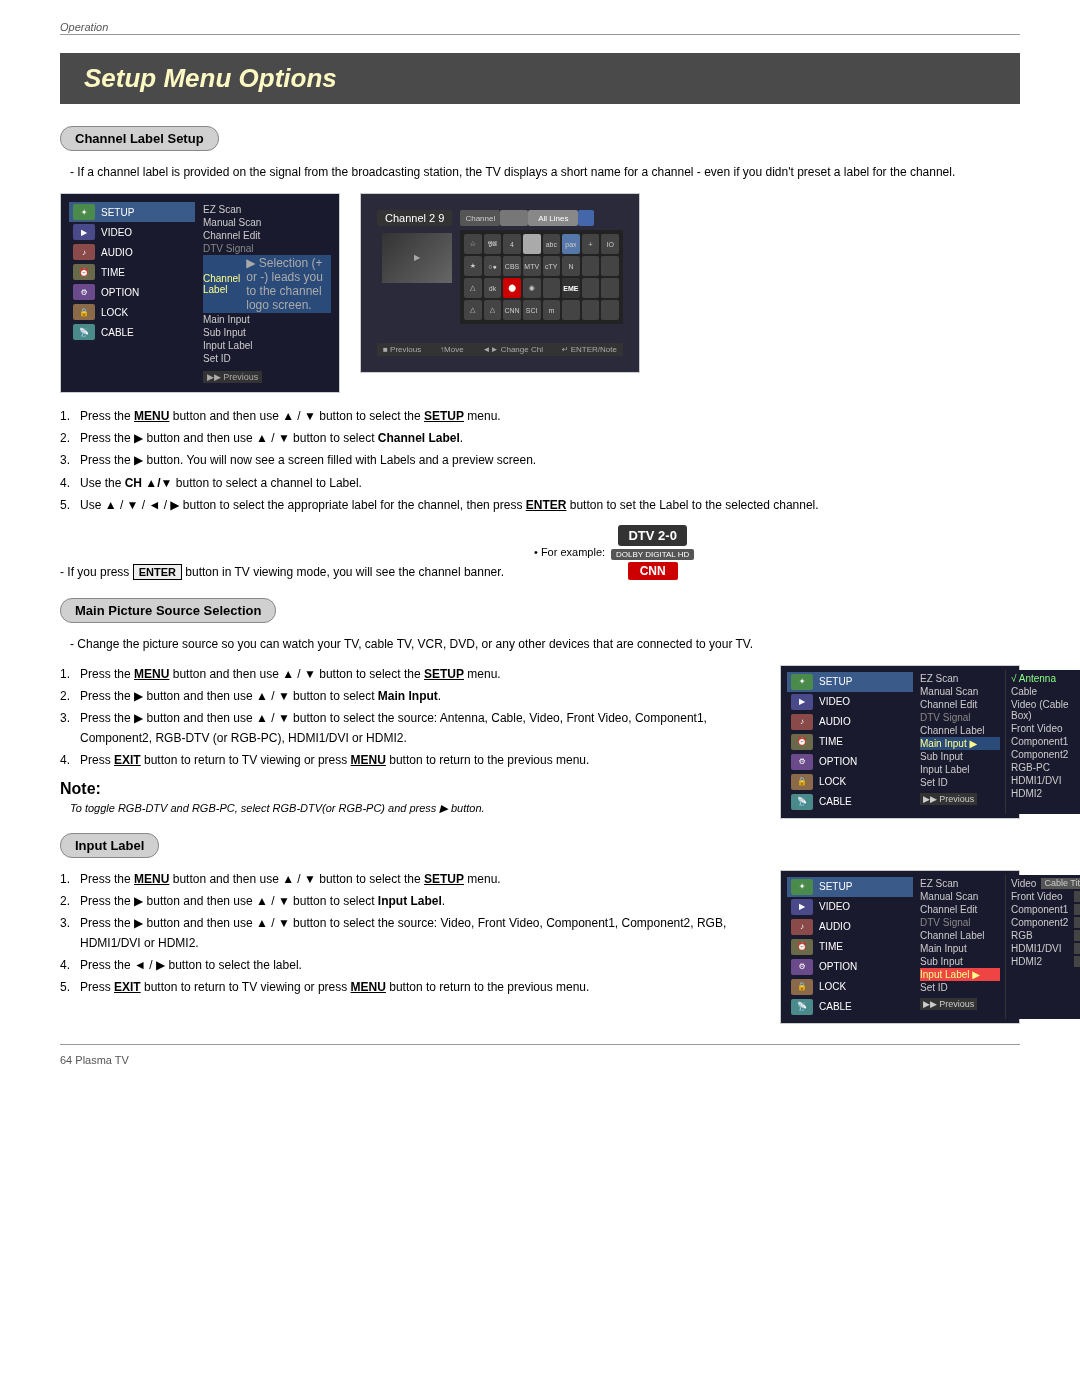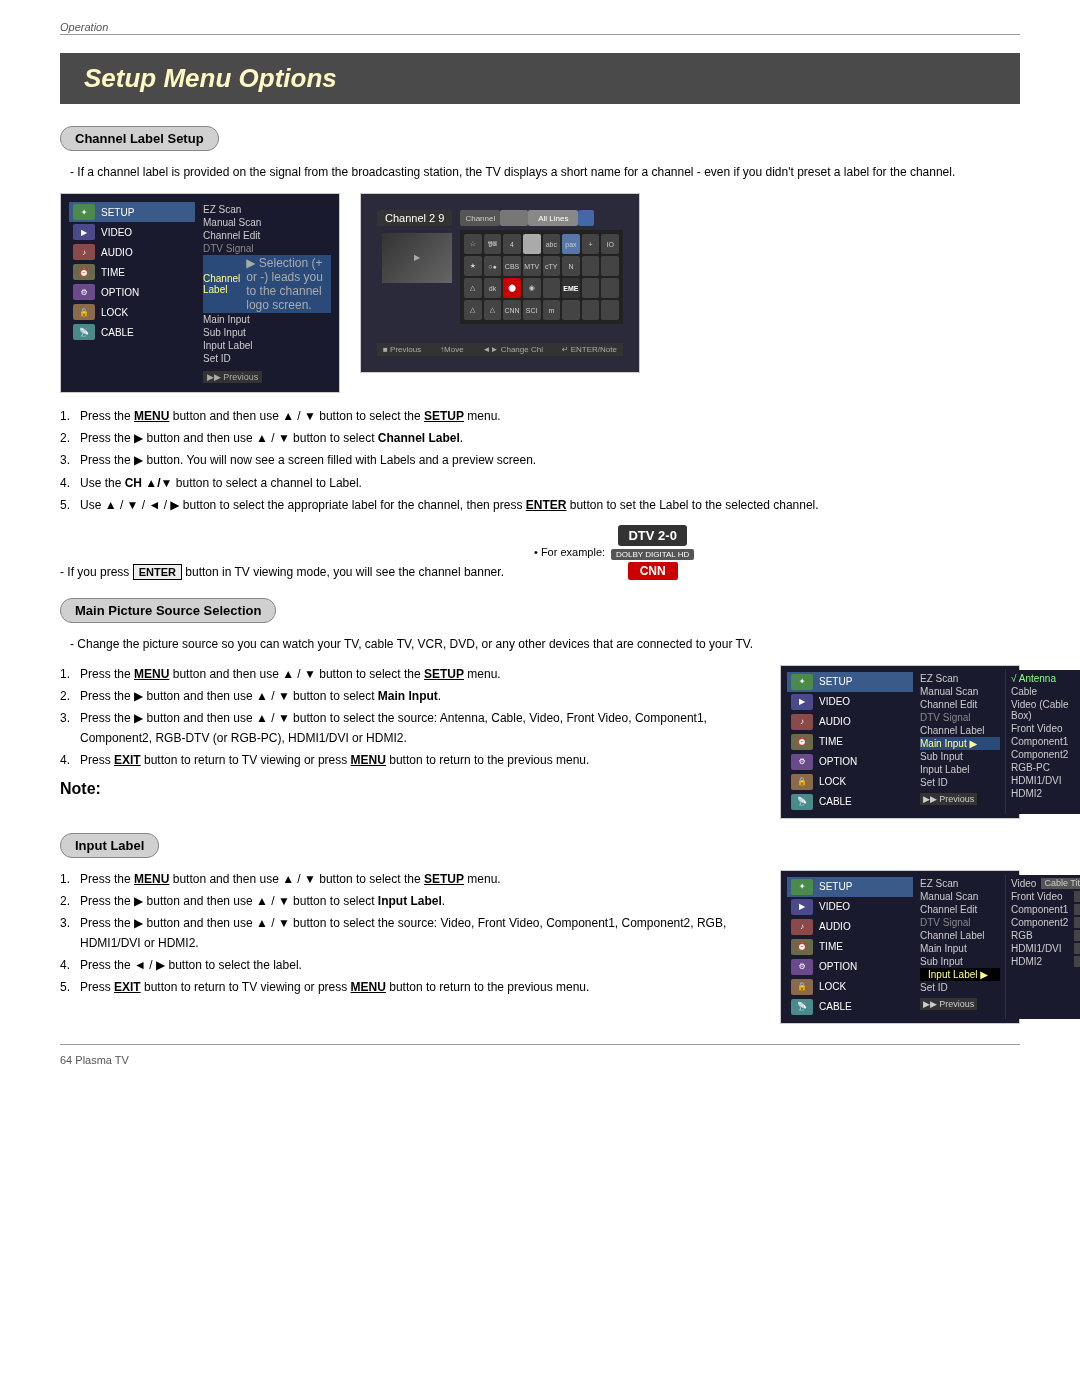--- a/index.html
+++ b/index.html
@@ -432,20 +432,21 @@
           Press the ▶ button and then use ▲ / ▼ button to select the source: Antenna, Cable, Video, Front Video, Component1, Component2, RGB-DTV (or RGB-PC), HDMI1/DVI or HDMI2.
         </li>
         <li>
           <span class="num">4.</span>
           Press <span class="bold-underline">EXIT</span> button to return to TV viewing or press <span class="bold-underline">MENU</span> button to return to the previous menu.
         </li>
       </ol>
       <div style="margin-top:4px;">
         <span class="note-bold">Note:</span>
       </div>
+      <div class="note-italic">To toggle RGB-DTV and RGB-PC, select RGB-DTV(or RGB-PC) and press ▶ button.</div>
     </div>
     <div class="img-col">
       <div class="menu-screenshot-sm">
         <div class="menu-2col">
           <div class="menu-left-col">
             <div class="menu-row selected">
               <span class="menu-icon setup">✦</span>
               <span class="menu-label">SETUP</span>
             </div>
             <div class="menu-row">
@@ -566,21 +567,21 @@
               </div>
           </div>
           <div style="background:#1a1a2e; padding:2px 5px; font-size:10px; color:#ccc; min-width:90px;">
             <div style="padding:1px 0;">EZ Scan</div>
             <div style="padding:1px 0;">Manual Scan</div>
             <div style="padding:1px 0;">Channel Edit</div>
             <div style="padding:1px 0; color:#888;">DTV Signal</div>
             <div style="padding:1px 0;">Channel Label</div>
             <div style="padding:1px 0;">Main Input</div>
             <div style="padding:1px 0;">Sub Input</div>
-            <div style="padding:1px 8px; color:#ffff88; background:#000000;">Input Label ▶</div>
+            <div style="padding:1px 0; color:#ffff88; background:#ef4444;">Input Label ▶</div>
             <div style="padding:1px 0;">Set ID</div>
             <div style="margin-top:4px; background:#333; padding:1px 3px; font-size:9px; display:inline-block;">▶▶ Previous</div>
           </div>
           <div style="background:#1a1a2e; padding:2px 5px; font-size:10px; color:#ccc; min-width:90px; border-left:1px solid #333;">
             <div style="display:flex; justify-content:space-between; padding:1px 0;">
               <span>Video</span>
               <span style="background:#555; padding:0 3px; font-size:9px;">Cable Title</span>
             </div>
             <div style="display:flex; justify-content:space-between; padding:1px 0;">
               <span>Front Video</span>

